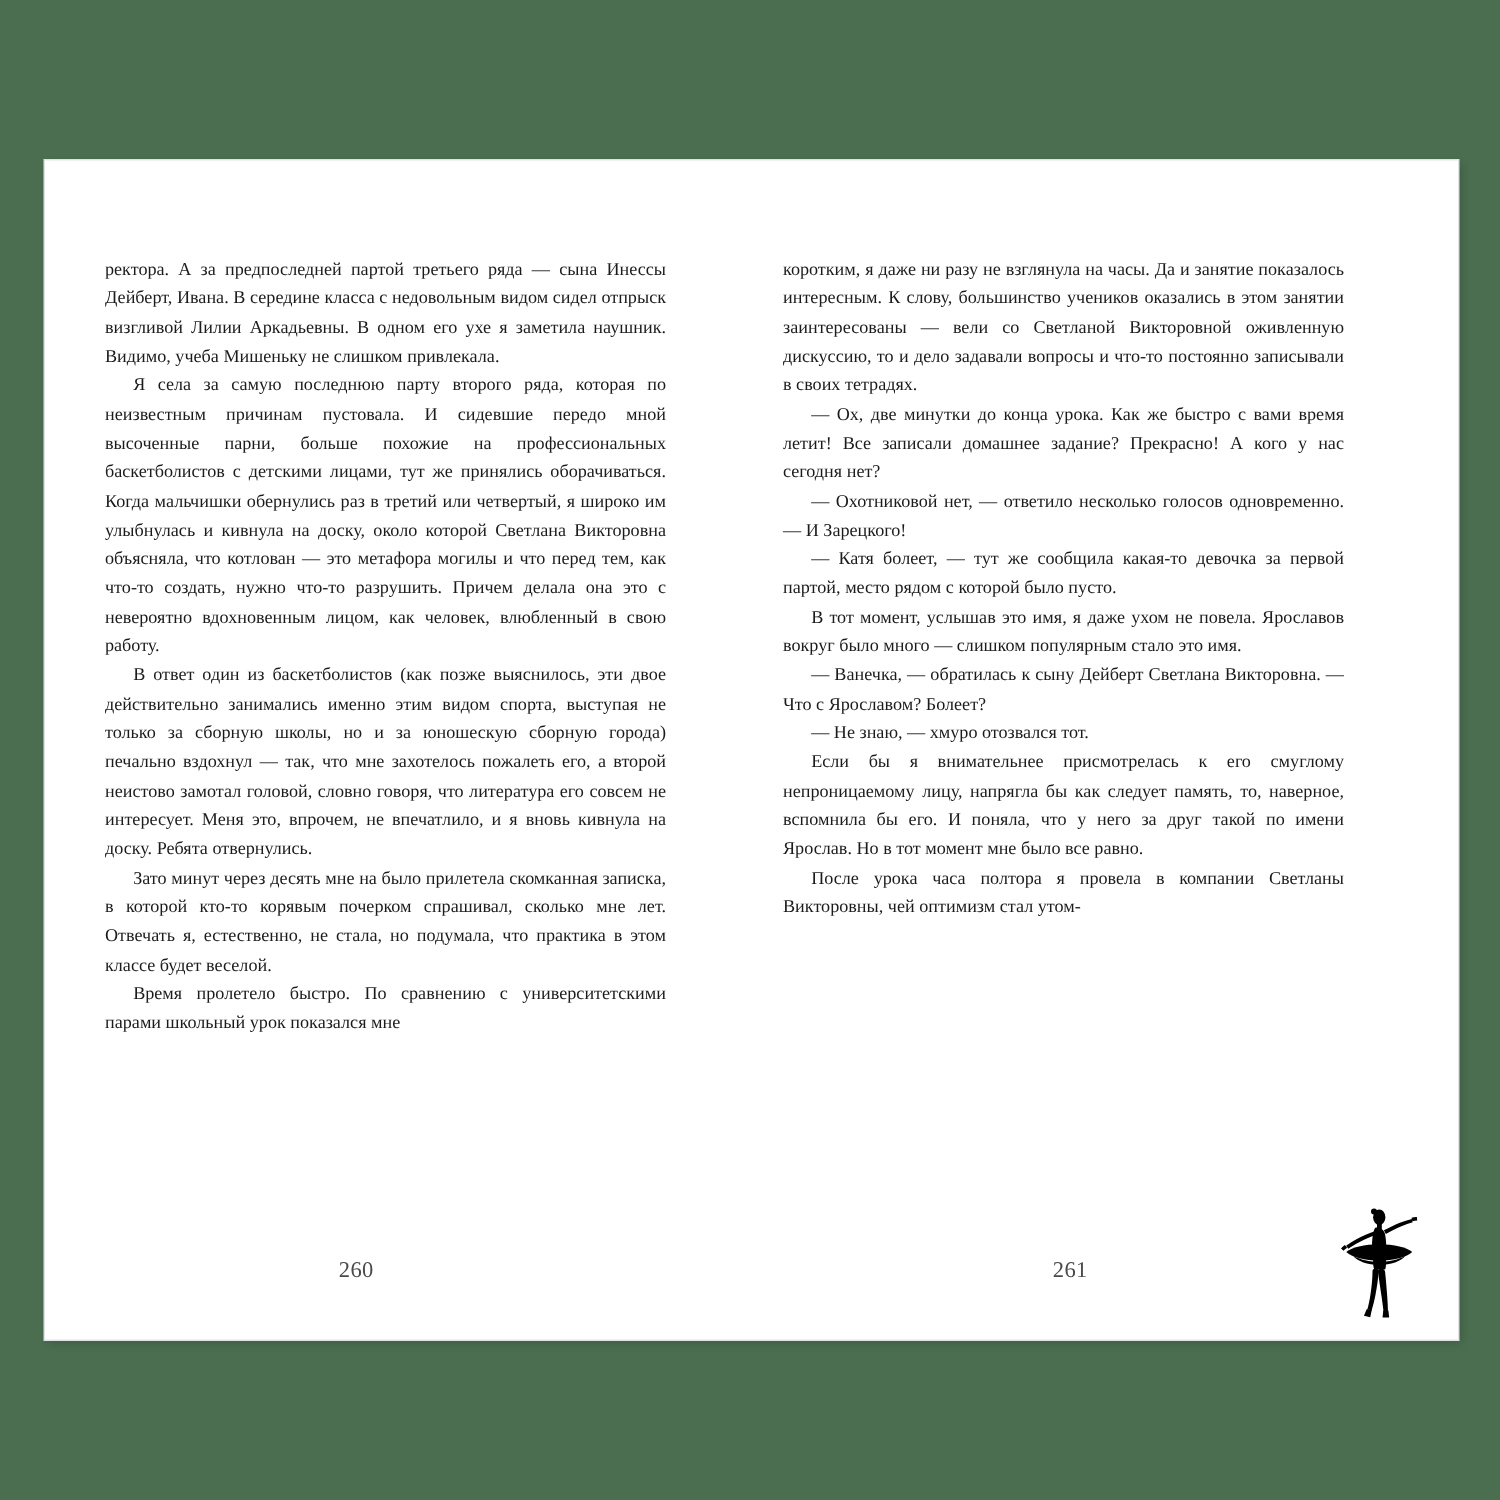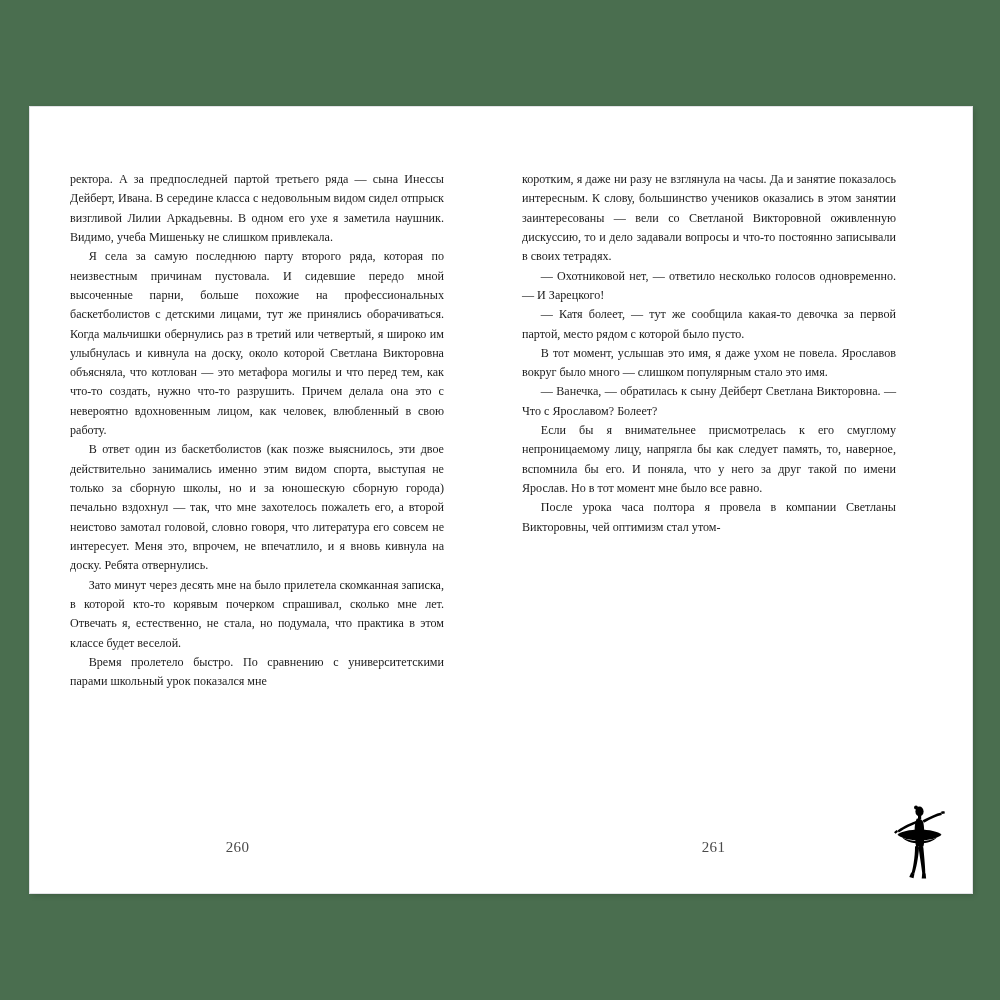--- a/index.html
+++ b/index.html
@@ -96,24 +96,26 @@
         <p>В ответ один из баскетболистов (как позже выяснилось, эти двое действительно занимались именно этим видом спорта, выступая не только за сборную школы, но и за юношескую сборную города) печально вздохнул — так, что мне захотелось пожалеть его, а второй неистово замотал головой, словно говоря, что литература его совсем не интересует. Меня это, впрочем, не впечатлило, и я вновь кивнула на доску. Ребята отвернулись.</p>
         <p>Зато минут через десять мне на было прилетела скомканная записка, в которой кто-то корявым почерком спрашивал, сколько мне лет. Отвечать я, естественно, не стала, но подумала, что практика в этом классе будет веселой.</p>
         <p>Время пролетело быстро. По сравнению с университетскими парами школьный урок показался мне</p>
       </div>
     <div class="folio">260</div>
   </div>
 
   <div class="page page-right">
     <div class="textblock">
         <p class="noindent">коротким, я даже ни разу не взглянула на часы. Да и занятие показалось интересным. К слову, большинство учеников оказались в этом занятии заинтересованы — вели со Светланой Викторовной оживленную дискуссию, то и дело задавали вопросы и что-то постоянно записывали в своих тетрадях.</p>
+        <p>— Ох, две минутки до конца урока. Как же быстро с вами время летит! Все записали домашнее задание? Прекрасно! А кого у нас сегодня нет?</p>
         <p>— Охотниковой нет, — ответило несколько голосов одновременно. — И Зарецкого!</p>
         <p>— Катя болеет, — тут же сообщила какая-то девочка за первой партой, место рядом с которой было пусто.</p>
         <p>В тот момент, услышав это имя, я даже ухом не повела. Ярославов вокруг было много — слишком популярным стало это имя.</p>
         <p>— Ванечка, — обратилась к сыну Дейберт Светлана Викторовна. — Что с Ярославом? Болеет?</p>
+        <p>— Не знаю, — хмуро отозвался тот.</p>
         <p>Если бы я внимательнее присмотрелась к его смуглому непроницаемому лицу, напрягла бы как следует память, то, наверное, вспомнила бы его. И поняла, что у него за друг такой по имени Ярослав. Но в тот момент мне было все равно.</p>
         <p>После урока часа полтора я провела в компании Светланы Викторовны, чей оптимизм стал утом-</p>
       </div>
     <div class="folio">261</div>
 
     <div class="ballerina">
       <svg viewBox="0 0 66 84" xmlns="http://www.w3.org/2000/svg" aria-hidden="true">
         <g fill="#000000">
 
           <ellipse cx="30.5" cy="12.5" rx="4.1" ry="5.1"></ellipse>

